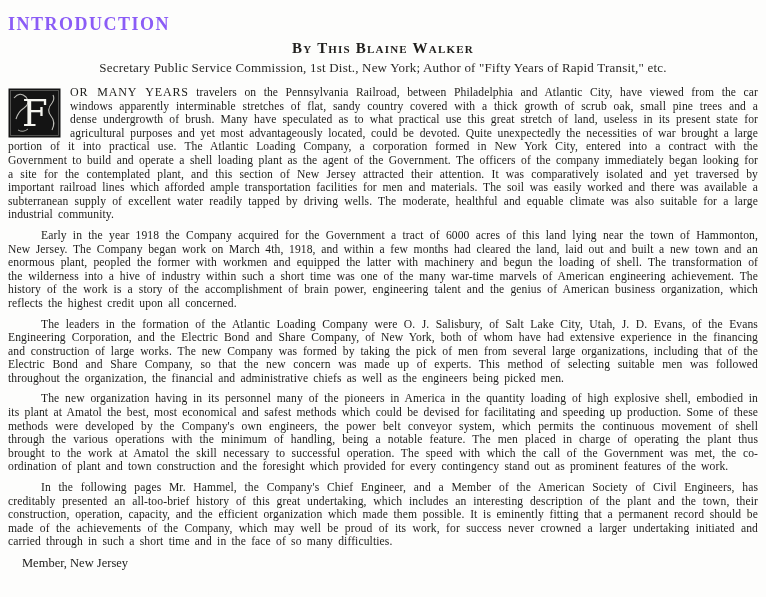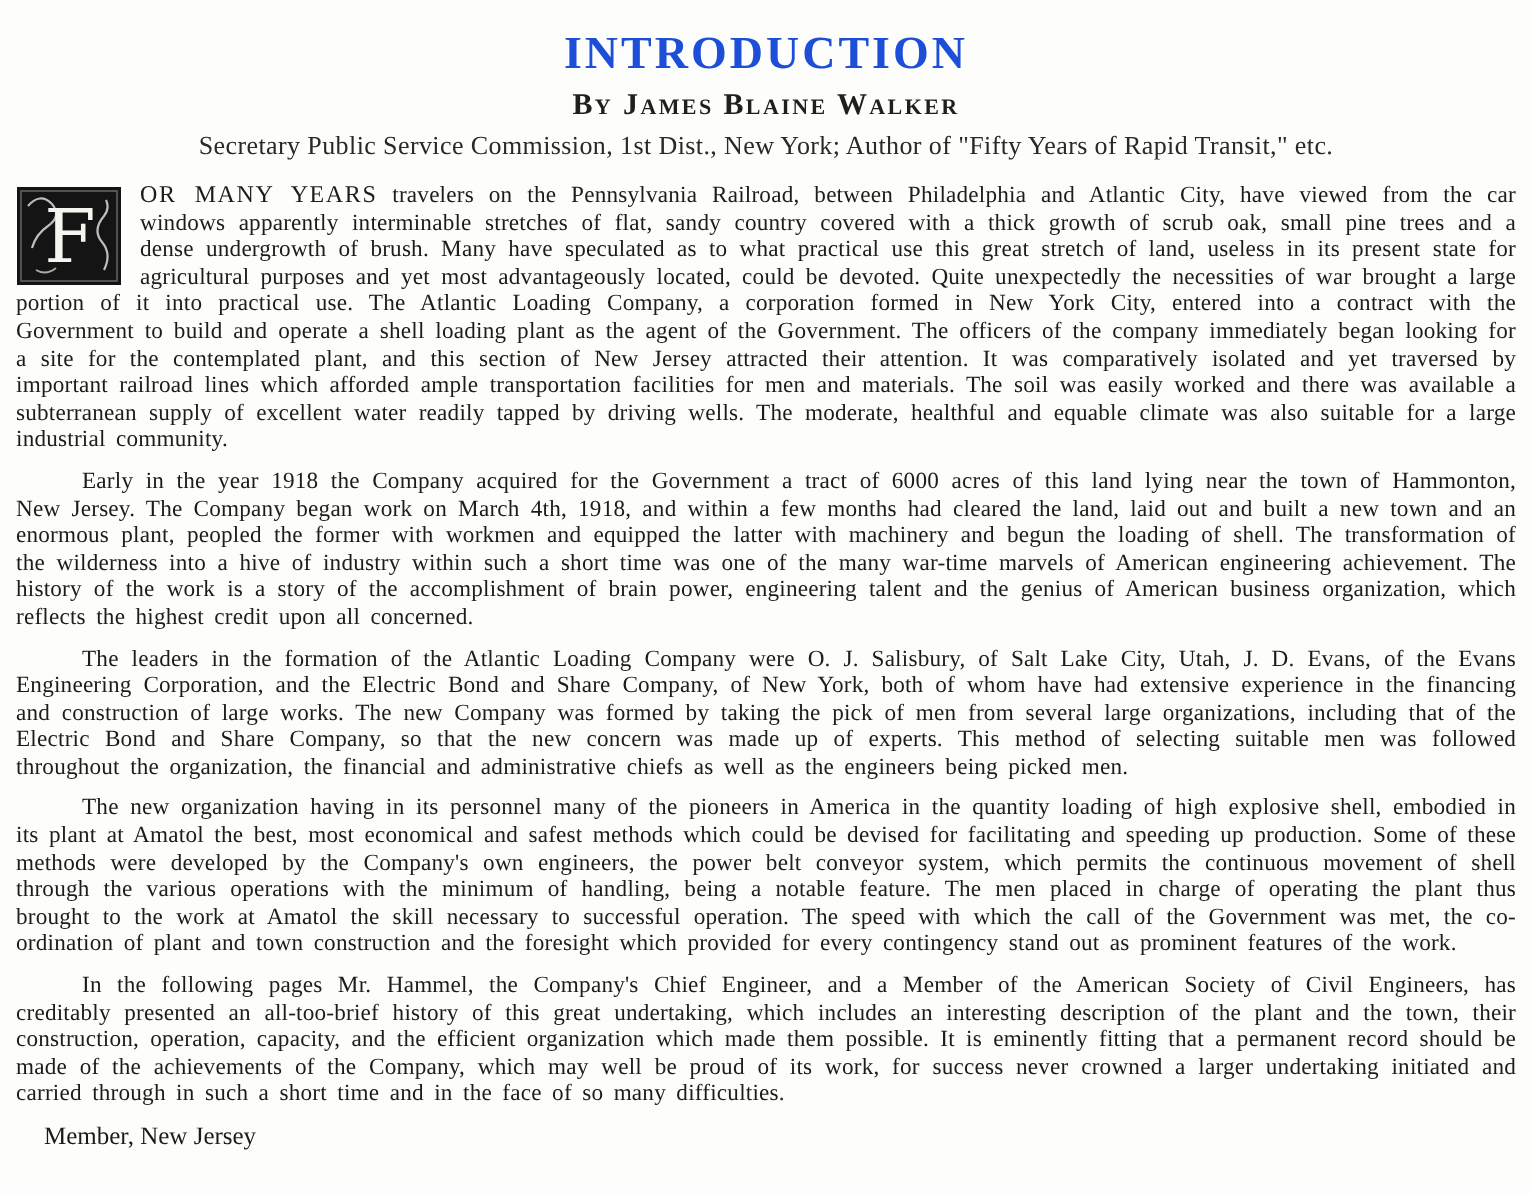--- a/index.html
+++ b/index.html
@@ -14,26 +14,26 @@
     color: #1d1c1a;
     overflow: hidden;
   }
   .page {
     box-sizing: border-box;
     width: 766px;
     height: 597px;
     padding: 12px 8px 0 8px;
   }
   .title {
-    text-align: center;
-    font-size: 23px;
+    text-align: left;
+    font-size: 18px;
     font-weight: 700;
     letter-spacing: 1.5px;
     margin: 2px 0 5px 0;
-    color: #1d4ed8;
+    color: #8b5cf6;
   }
   .byline {
     text-align: center;
     font-variant: small-caps;
     font-weight: 600;
     font-size: 15px;
     letter-spacing: 1.2px;
     margin: 0 0 3px 0;
     color: #201f1d;
   }
@@ -77,21 +77,21 @@
     color: #1b1a18;
   }
 </style>
 </head>
 <body>
 
 <div class="page">
 
   <h1 class="title">INTRODUCTION</h1>
 
-  <div class="byline">By James Blaine Walker</div>
+  <div class="byline">By This Blaine Walker</div>
 
   <div class="credit">Secretary Public Service Commission, 1st Dist., New York; Author of "Fifty Years of Rapid Transit," etc.</div>
 
   <div class="body-text">
 
     <p class="first">
       <svg class="dropcap" viewBox="0 0 53 50" width="53" height="50" aria-hidden="true">
         <rect x="0.5" y="0.5" width="52" height="49" fill="#141414"></rect>
         <rect x="2.5" y="2.5" width="48" height="45" fill="none" stroke="#f5f5f0" stroke-width="0.8" opacity="0.35"></rect>
         <path d="M6 10 Q12 3 18 9 Q23 15 16 20 Q10 24 8 31" stroke="#e8e8e2" fill="none" stroke-width="1.1" opacity="0.8"></path>

